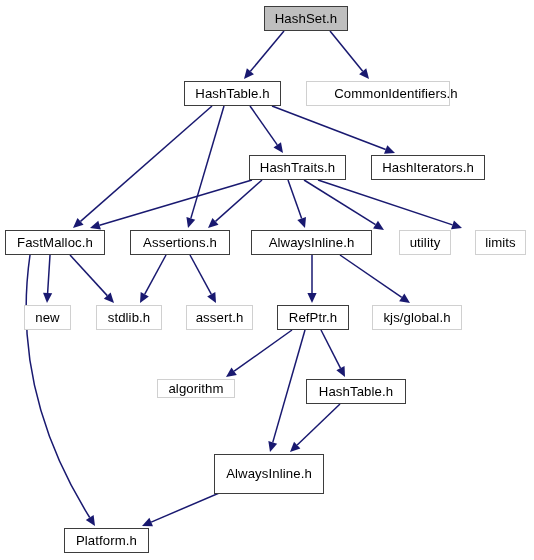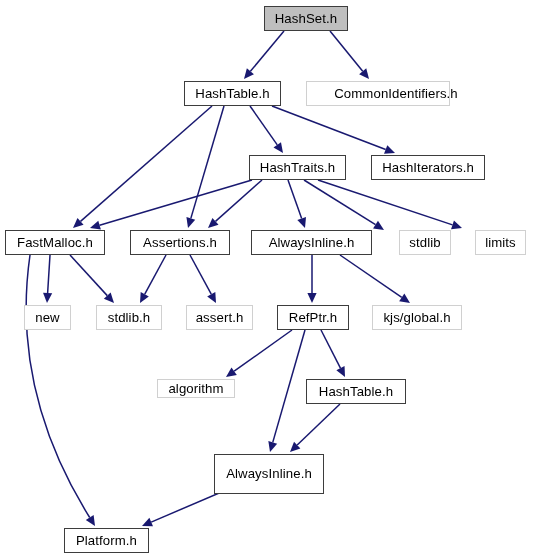--- a/index.html
+++ b/index.html
@@ -120,21 +120,21 @@
     <div class="node project" style="left: 5px; top: 230px; width: 100px; height: 25px;">
       <span>FastMalloc.h</span>
     </div>
     <div class="node project" style="left: 130px; top: 230px; width: 100px; height: 25px;">
       <span>Assertions.h</span>
     </div>
     <div class="node project" style="left: 251px; top: 230px; width: 121px; height: 25px;">
       <span>AlwaysInline.h</span>
     </div>
     <div class="node system" style="left: 399px; top: 230px; width: 52px; height: 25px;">
-      <span>stdlib</span>
+      <span>utility</span>
     </div>
     <div class="node system" style="left: 475px; top: 230px; width: 51px; height: 25px;">
       <span>limits</span>
     </div>
     <div class="node system" style="left: 24px; top: 305px; width: 47px; height: 25px;">
       <span>new</span>
     </div>
     <div class="node system" style="left: 96px; top: 305px; width: 66px; height: 25px;">
       <span>stdlib.h</span>
     </div>

